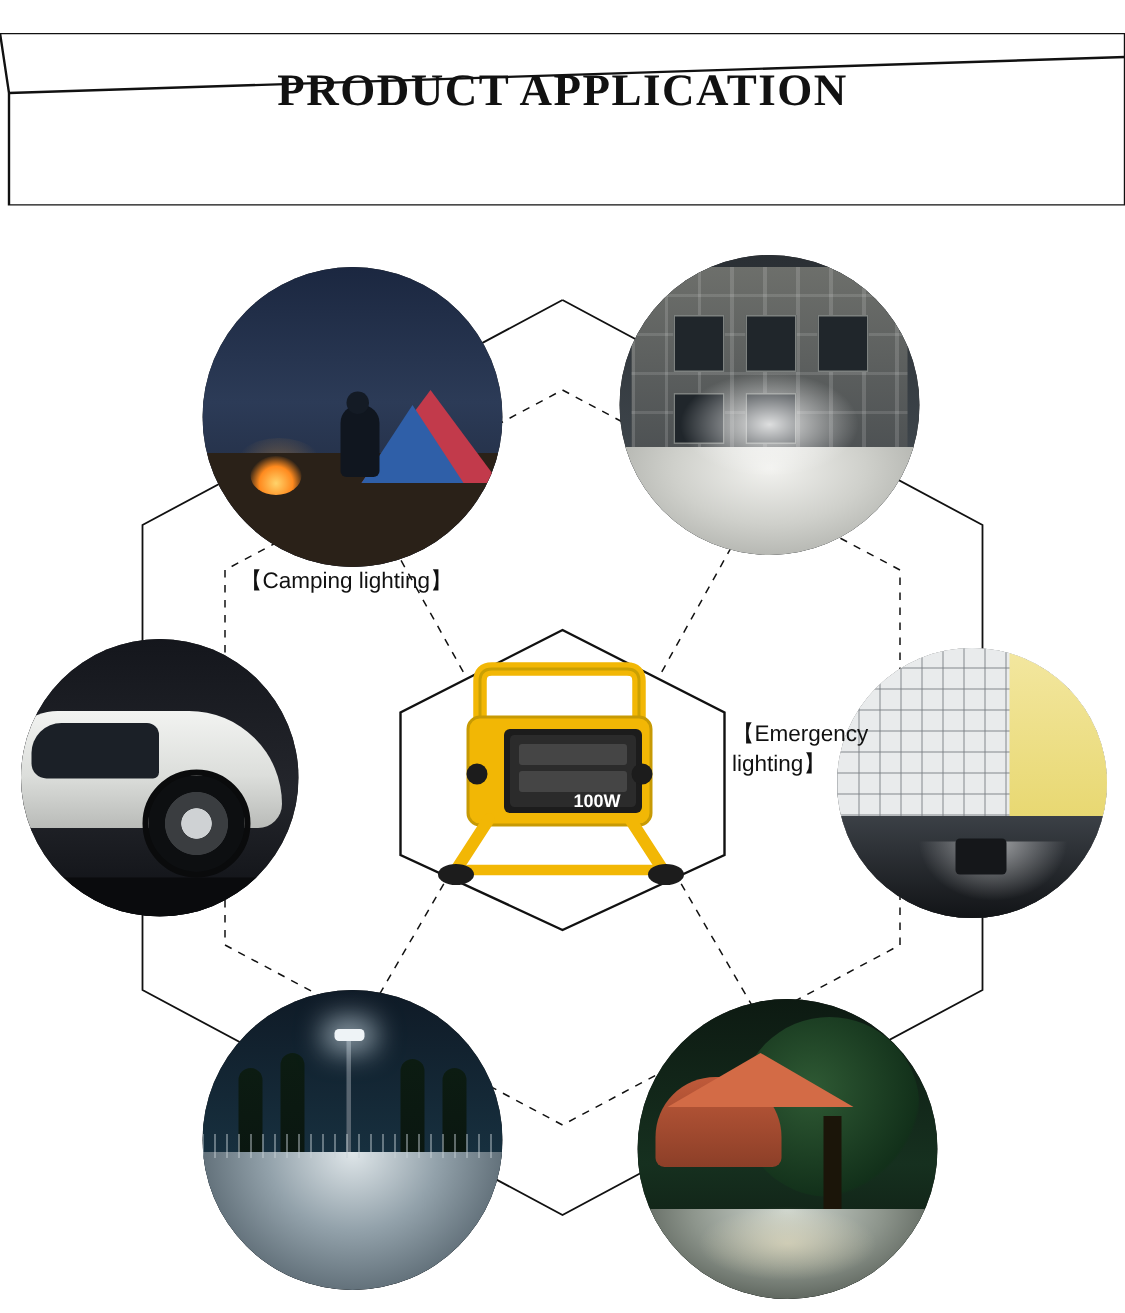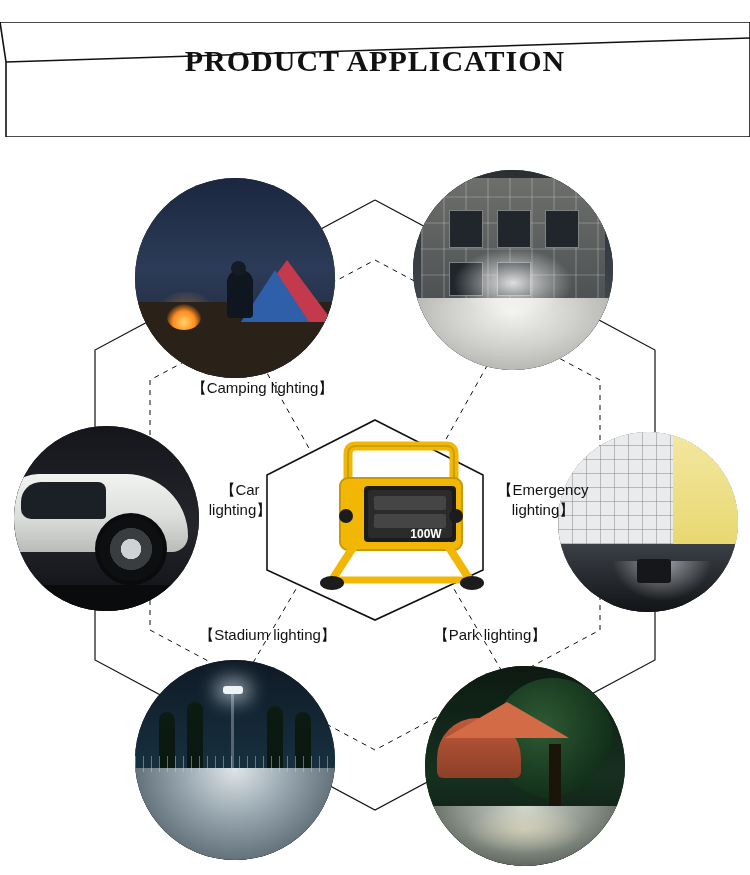--- a/index.html
+++ b/index.html
@@ -64,35 +64,33 @@
   .photo .scene {
     position: absolute;
     left: 0; top: 0; right: 0; bottom: 0;
   }
 
   
   .label {
     position: absolute;
     font-size: 15px;
     color: #111111;
-    text-align: center;
     line-height: 20px;
     white-space: nowrap;
     font-family: "Liberation Sans", sans-serif;
   }
   .label.wrap { white-space: normal; }
 
   
   .center-hex {
     position: absolute;
     left: 268px;
     top: 270px;
     width: 215px;
     height: 190px;
-    margin-left: 28px;
   }
 
   
   .sky-night { background: linear-gradient(#1b2740 0%, #2c3b57 45%, #1a2235 100%); }
 
   
   .camp-ground { position:absolute; left:0; right:0; bottom:0; height:38%; background:#2a2118; }
   .camp-tent {
     position:absolute; right:2px; bottom:28%;
     width:0; height:0;
@@ -281,21 +279,20 @@
   </div>
 
   <div class="photo" style="left:14px; top:276px; width:185px; height:185px;">
     <div class="scene car-bg">
       <div class="car-body"></div>
       <div class="car-window"></div>
       <div class="car-wheel"></div>
       <div class="car-ground"></div>
     </div>
   </div>
-  <div class="label wrap" style="left:190px; top:330px; width:100px;">【Car lighting】</div>
 
   <div class="photo" style="left:558px; top:282px; width:180px; height:180px;">
     <div class="scene em-bg">
       <div class="em-tile"></div>
       <div class="em-yellow"></div>
       <div class="em-ground"></div>
       <div class="em-beam"></div>
       <div class="em-lamp"></div>
     </div>
   </div>
@@ -306,33 +303,31 @@
       <div class="st-tree" style="left:12%;"></div>
       <div class="st-tree" style="left:26%; height:74px;"></div>
       <div class="st-tree" style="left:66%; height:70px;"></div>
       <div class="st-tree" style="left:80%;"></div>
       <div class="st-pole"></div>
       <div class="st-lamp"></div>
       <div class="st-court"></div>
       <div class="st-fence"></div>
     </div>
   </div>
-  <div class="label" style="left:160px; top:475px; width:215px;">【Stadium lighting】</div>
 
   <div class="photo" style="left:425px; top:516px; width:200px; height:200px;">
     <div class="scene pk-bg">
       <div class="pk-tree"></div>
       <div class="pk-trunk"></div>
       <div class="pk-pavilion"></div>
       <div class="pk-pav-top"></div>
       <div class="pk-path"></div>
       <div class="pk-glow"></div>
     </div>
   </div>
-  <div class="label" style="left:390px; top:475px; width:200px;">【Park lighting】</div>
 
   <div class="center-hex">
     <svg width="215" height="190" viewBox="0 0 215 190">
 
       <path d="M52 62 L52 34 Q52 26 60 26 L150 26 Q158 26 158 34 L158 62" fill="none" stroke="#f2b705" stroke-width="9" stroke-linecap="round"></path>
       <path d="M52 62 L52 34 Q52 26 60 26 L150 26 Q158 26 158 34 L158 62" fill="none" stroke="#caa003" stroke-width="2"></path>
 
       <rect x="44" y="58" width="122" height="72" rx="8" fill="#f2b705" stroke="#c79a04" stroke-width="2"></rect>
 
       <rect x="68" y="66" width="92" height="56" rx="4" fill="#1c1c1c"></rect>

